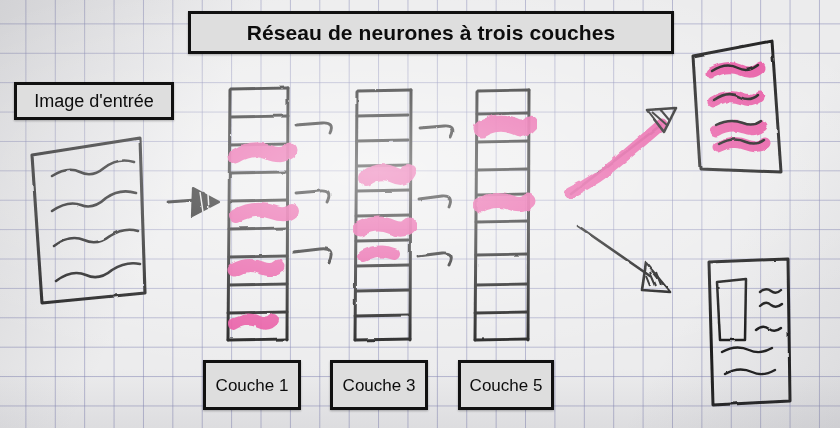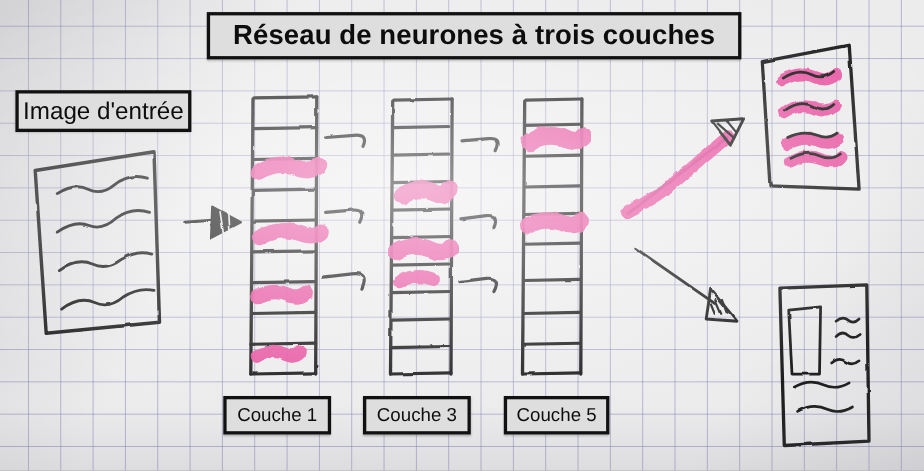--- a/index.html
+++ b/index.html
@@ -54,33 +54,33 @@
     justify-content: center;
     line-height: 1;
     white-space: nowrap;
     box-shadow: 0 1px 2px rgba(0,0,0,0.28);
   }
   #title-box {
     left: 188px;
     top: 11px;
     width: 486px;
     height: 43px;
-    font-size: 25px;
+    font-size: 21px;
     font-weight: bold;
     letter-spacing: 0.1px;
   }
   #input-label-box {
     left: 14px;
     top: 82px;
     width: 160px;
     height: 38px;
-    font-size: 22px;
+    font-size: 18px;
   }
   .layer-label-box {
-    height: 35px;
+    height: 50px;
     font-size: 17px;
     top: 360px;
   }
   #layer-label-1 { left: 203px; width: 98px; }
   #layer-label-2 { left: 330px; width: 98px; }
   #layer-label-3 { left: 458px; width: 96px; }
 </style>
 </head>
 <body>
 

